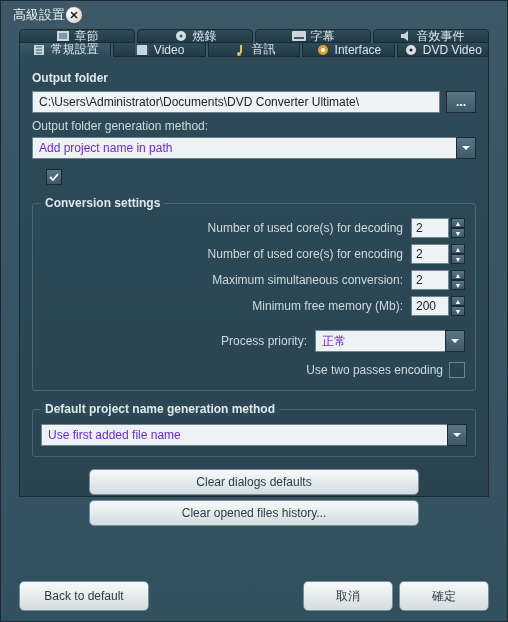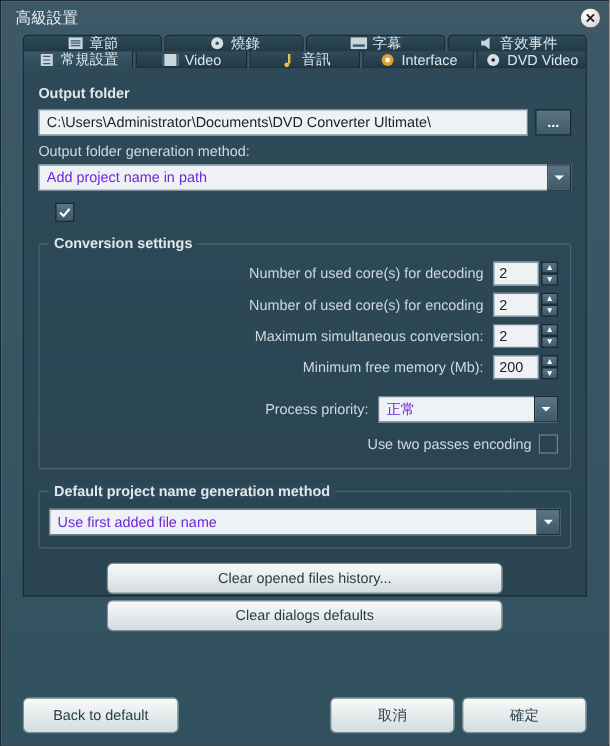--- a/index.html
+++ b/index.html
@@ -1,18 +1,18 @@
 <!DOCTYPE html>
 <html><head>
 <meta charset="utf-8">
 <style>
   * { box-sizing: border-box; margin: 0; padding: 0; font-family: "Microsoft YaHei", Tahoma, sans-serif; font-size: 12px; }
   body { background: #ccc; width: 508px; height: 622px; overflow: hidden; }
   .dialog { width: 508px; height: 622px; background: linear-gradient(to bottom, #3d5968 0%, #32515f 100%); border: 1px solid #1a2a33; position: relative; }
-  .titlebar { height: 28px; display: flex; align-items: center; justify-content: space-between; padding: 0 6px 0 12px; color: #e8eef1; }
+  .titlebar { height: 28px; display: flex; align-items: center; justify-content: flex-start; padding: 0 6px 0 12px; color: #e8eef1; }
   .titlebar .title { font-size: 13px; }
   .close-btn { width: 18px; height: 18px; border-radius: 50%; background: radial-gradient(circle at 30% 30%, #fff, #ccc); border: 1px solid #555; display: flex; align-items: center; justify-content: center; font-weight: bold; color: #222; cursor: pointer; }
   .tabs-container { padding: 0 18px; }
   .tabrow { display: flex; gap: 2px; }
   .tab { flex: 1; height: 14px; background: linear-gradient(to bottom, #2f4b59 0%, #223a46 100%); border: 1px solid #1a2a33; border-radius: 4px 4px 0 0; display: flex; align-items: center; justify-content: center; gap: 5px; color: #dce6ea; cursor: pointer; }
   .tab .ticon { width: 14px; height: 14px; display: inline-flex; align-items: center; justify-content: center; }
   .tabrow.row2 .tab { border-radius: 0; border-top: none; }
   .tab.active { background: linear-gradient(to bottom, #3a5a6a 0%, #2e4a58 100%); border-bottom: 1px solid #2e4a58; }
   .content { margin: 0 18px 0 18px; border: 1px solid #1a2a33; border-top: none; background: linear-gradient(to bottom, #2e4a58 0%, #2a4451 100%); padding: 14px 12px 10px 12px; height: 440px; position: relative; }
   .section-label { color: #e0e8ec; font-weight: bold; margin-bottom: 6px; }
@@ -37,21 +37,21 @@
   .select-sm { width: 150px; position: relative; }
   .select-sm .select-box { height: 22px; }
   .cb-right { display: flex; align-items: center; justify-content: flex-end; gap: 6px; margin-top: 10px; }
   .cb-right .checkbox2 { width: 16px; height: 16px; background: #2a4451; border: 1px solid #6e8490; }
   .cb-right .lbl { color: #cfdadf; }
   .wide-btn { width: 330px; height: 26px; margin: 0 auto 5px auto; background: linear-gradient(to bottom, #f8faf9, #d3dcdf); border: 1px solid #7a8e97; border-radius: 5px; display: flex; align-items: center; justify-content: center; color: #2a3d46; cursor: pointer; }
   .footer { position: absolute; left: 0; right: 0; bottom: 10px; padding: 0 18px; display: flex; gap: 6px; }
   .footer .btn { height: 30px; background: linear-gradient(to bottom, #f8faf9, #d3dcdf); border: 1px solid #7a8e97; border-radius: 5px; display: flex; align-items: center; justify-content: center; color: #2a3d46; cursor: pointer; }
   .footer .default-btn { width: 130px; }
   .footer .spacer { flex: 1; }
-  .footer .cancel-btn, .footer .ok-btn { width: 104px; }
+  .footer .cancel-btn, .footer .ok-btn { width: 90px; }
   svg { display: block; }
 </style>
 </head>
 <body>
 
 <div class="dialog">
 
   <div class="titlebar">
     <span class="title">高級設置</span>
     <div class="close-btn">
@@ -245,22 +245,22 @@
         <div class="select-box">Use first added file name</div>
         <div class="select-arrow">
             <svg width="8" height="5">
               <path d="M0 0 L4 4 L8 0" fill="#fff"></path>
             </svg>
           </div>
       </div>
     </div>
 
     <div style="height:12px;"></div>
+    <div class="wide-btn">Clear dialogs defaults</div>
     <div class="wide-btn">Clear opened files history...</div>
-    <div class="wide-btn">Clear dialogs defaults</div>
 
   </div>
 
   <div class="footer">
     <div class="btn default-btn">Back to default</div>
     <div class="spacer"></div>
     <div class="btn cancel-btn">取消</div>
     <div class="btn ok-btn">確定</div>
   </div>
 

